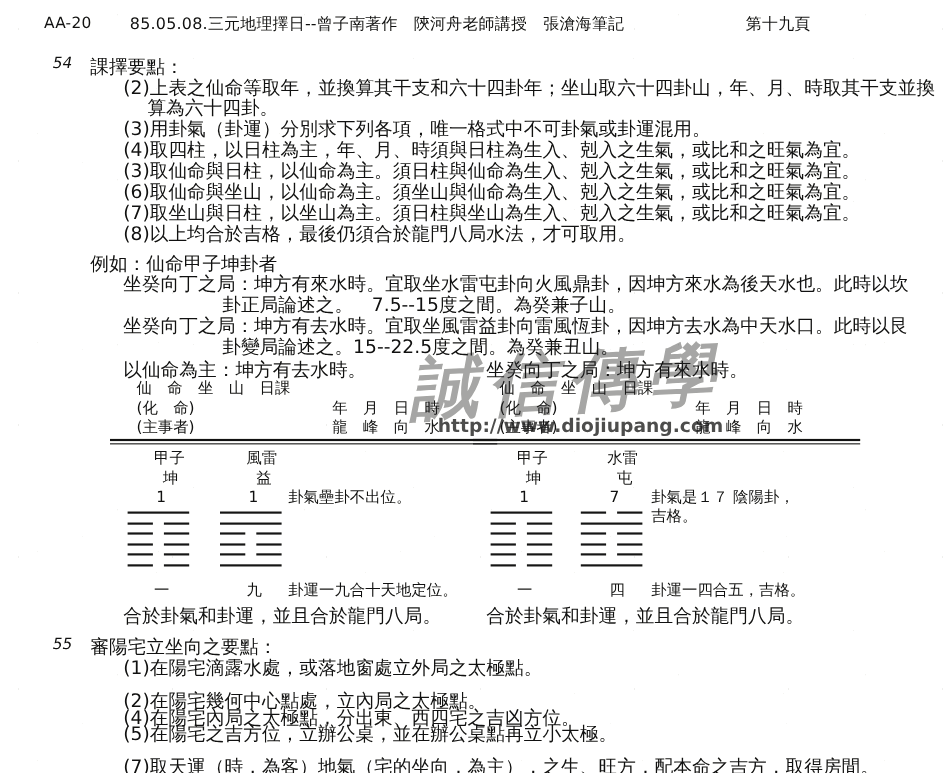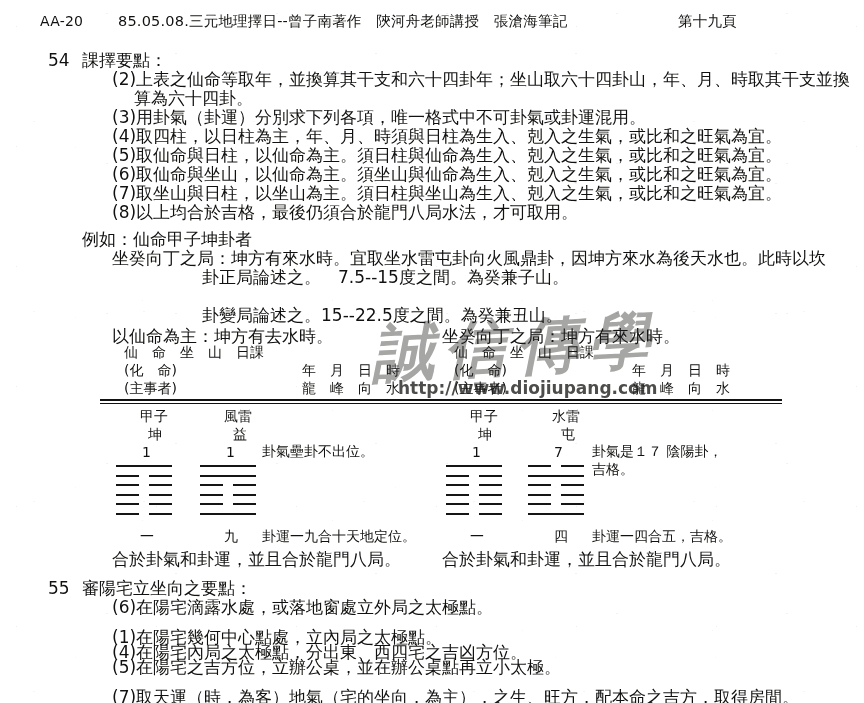--- a/index.html
+++ b/index.html
@@ -43,21 +43,22 @@
     font-size: 14.5px;
     letter-spacing: .2px;
     white-space: nowrap;
   }
   .hdr .code { position: absolute; left: 40px; top: 1px; font-size: 14px; }
   .hdr .title { position: absolute; left: 118px; top: 0; }
   .hdr .pageno { position: absolute; left: 678px; top: 0; }
 
   .secnum {
     position: absolute;
-    font-size: 17px;
+    font-size: 14px;
+    font-style: italic;
   }
   .line {
     position: absolute;
     font-size: 17px;
     white-space: nowrap;
     letter-spacing: 0px;
   }
 
   
   .rule {
@@ -127,28 +128,29 @@
     <span class="pageno">第十九頁</span>
   </div>
 
   <div class="secnum" style="left:48px; top:50px;">54</div>
   <div class="line" style="left:82px; top:49px;">課擇要點：</div>
 
   <div class="line" style="left:112px; top:68px;">(2)上表之仙命等取年，並換算其干支和六十四卦年；坐山取六十四卦山，年、月、時取其干支並換</div>
   <div class="line" style="left:134px; top:87px;">算為六十四卦。</div>
   <div class="line" style="left:112px; top:106px;">(3)用卦氣（卦運）分別求下列各項，唯一格式中不可卦氣或卦運混用。</div>
   <div class="line" style="left:112px; top:125px;">(4)取四柱，以日柱為主，年、月、時須與日柱為生入、剋入之生氣，或比和之旺氣為宜。</div>
-  <div class="line" style="left:112px; top:144px;">(5)取仙命與日柱，以仙命為主。須日柱與仙命為生入、剋入之生氣，或比和之旺氣為宜。</div>
+  <div class="line" style="left:112px; top:144px;">(3)取仙命與日柱，以仙命為主。須日柱與仙命為生入、剋入之生氣，或比和之旺氣為宜。</div>
   <div class="line" style="left:112px; top:163px;">(6)取仙命與坐山，以仙命為主。須坐山與仙命為生入、剋入之生氣，或比和之旺氣為宜。</div>
   <div class="line" style="left:112px; top:182px;">(7)取坐山與日柱，以坐山為主。須日柱與坐山為生入、剋入之生氣，或比和之旺氣為宜。</div>
   <div class="line" style="left:112px; top:201px;">(8)以上均合於吉格，最後仍須合於龍門八局水法，才可取用。</div>
 
   <div class="line" style="left:82px; top:228px;">例如：仙命甲子坤卦者</div>
   <div class="line" style="left:112px; top:247px;">坐癸向丁之局：坤方有來水時。宜取坐水雷屯卦向火風鼎卦，因坤方來水為後天水也。此時以坎</div>
   <div class="line" style="left:202px; top:266px;">卦正局論述之。　7.5--15度之間。為癸兼子山。</div>
+  <div class="line" style="left:112px; top:285px;">坐癸向丁之局：坤方有去水時。宜取坐風雷益卦向雷風恆卦，因坤方去水為中天水口。此時以艮</div>
   <div class="line" style="left:202px; top:304px;">卦變局論述之。15--22.5度之間。為癸兼丑山。</div>
 
   <div class="line" style="left:112px; top:325px;">以仙命為主：坤方有去水時。</div>
   <div class="cellhdr" style="left:112px; top:344px;">仙　命　坐　山　日課</div>
   <div class="cellhdr" style="left:112px; top:362px;">(化　命)</div>
   <div class="cellhdr" style="left:112px; top:380px;">(主事者)</div>
   <div class="cellhdr" style="left:290px; top:362px;">年　月　日　時</div>
   <div class="cellhdr" style="left:290px; top:380px;">龍　峰　向　水</div>
 
   <div class="rule" style="left:100px; top:399px; width:352px; height:1.6px;"></div>
@@ -288,22 +290,22 @@
   <div class="note" style="left:592px; top:461px;">吉格。</div>
 
   <div class="num" style="left:470px; top:528px;">一</div>
   <div class="num" style="left:554px; top:528px;">四</div>
   <div class="note" style="left:592px; top:528px;">卦運一四合五，吉格。</div>
   <div class="line" style="left:442px; top:548px;">合於卦氣和卦運，並且合於龍門八局。</div>
 
   <div class="secnum" style="left:48px; top:578px;">55</div>
   <div class="line" style="left:82px; top:577px;">審陽宅立坐向之要點：</div>
 
-  <div class="line" style="left:112px; top:596px;">(6)在陽宅滴露水處，或落地窗處立外局之太極點。</div>
-  <div class="line" style="left:112px; top:626px;">(1)在陽宅幾何中心點處，立內局之太極點。</div>
+  <div class="line" style="left:112px; top:596px;">(1)在陽宅滴露水處，或落地窗處立外局之太極點。</div>
+  <div class="line" style="left:112px; top:626px;">(2)在陽宅幾何中心點處，立內局之太極點。</div>
   <div class="line" style="left:112px; top:641px;">(4)在陽宅內局之太極點，分出東、西四宅之吉凶方位。</div>
   <div class="line" style="left:112px; top:656px;">(5)在陽宅之吉方位，立辦公桌，並在辦公桌點再立小太極。</div>
   <div class="line" style="left:112px; top:671px;margin-top:46px;">(6)在此點，取其吉方位，納吉氣，得吉方來路。</div>
   <div class="line" style="left:112px; top:686px;">(7)取天運（時，為客）地氣（宅的坐向，為主），之生、旺方，配本命之吉方，取得房間。</div>
 
   <div class="wm-cn">誠信傳學</div>
   <div class="wm-url">http://www.diojiupang.com</div>
 
   <div id="grain"></div>
 </div>

